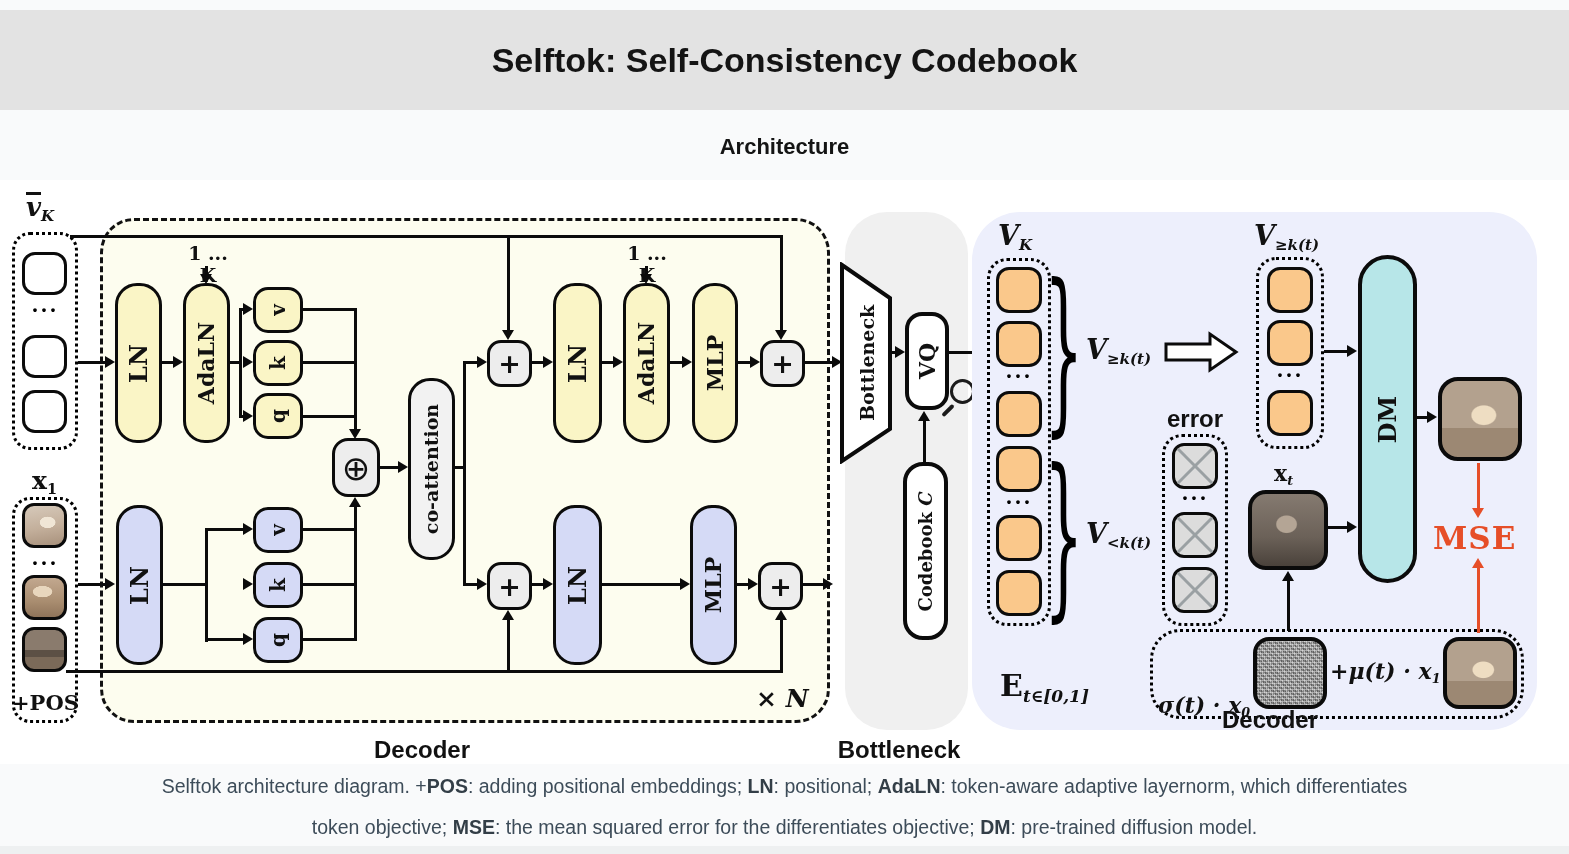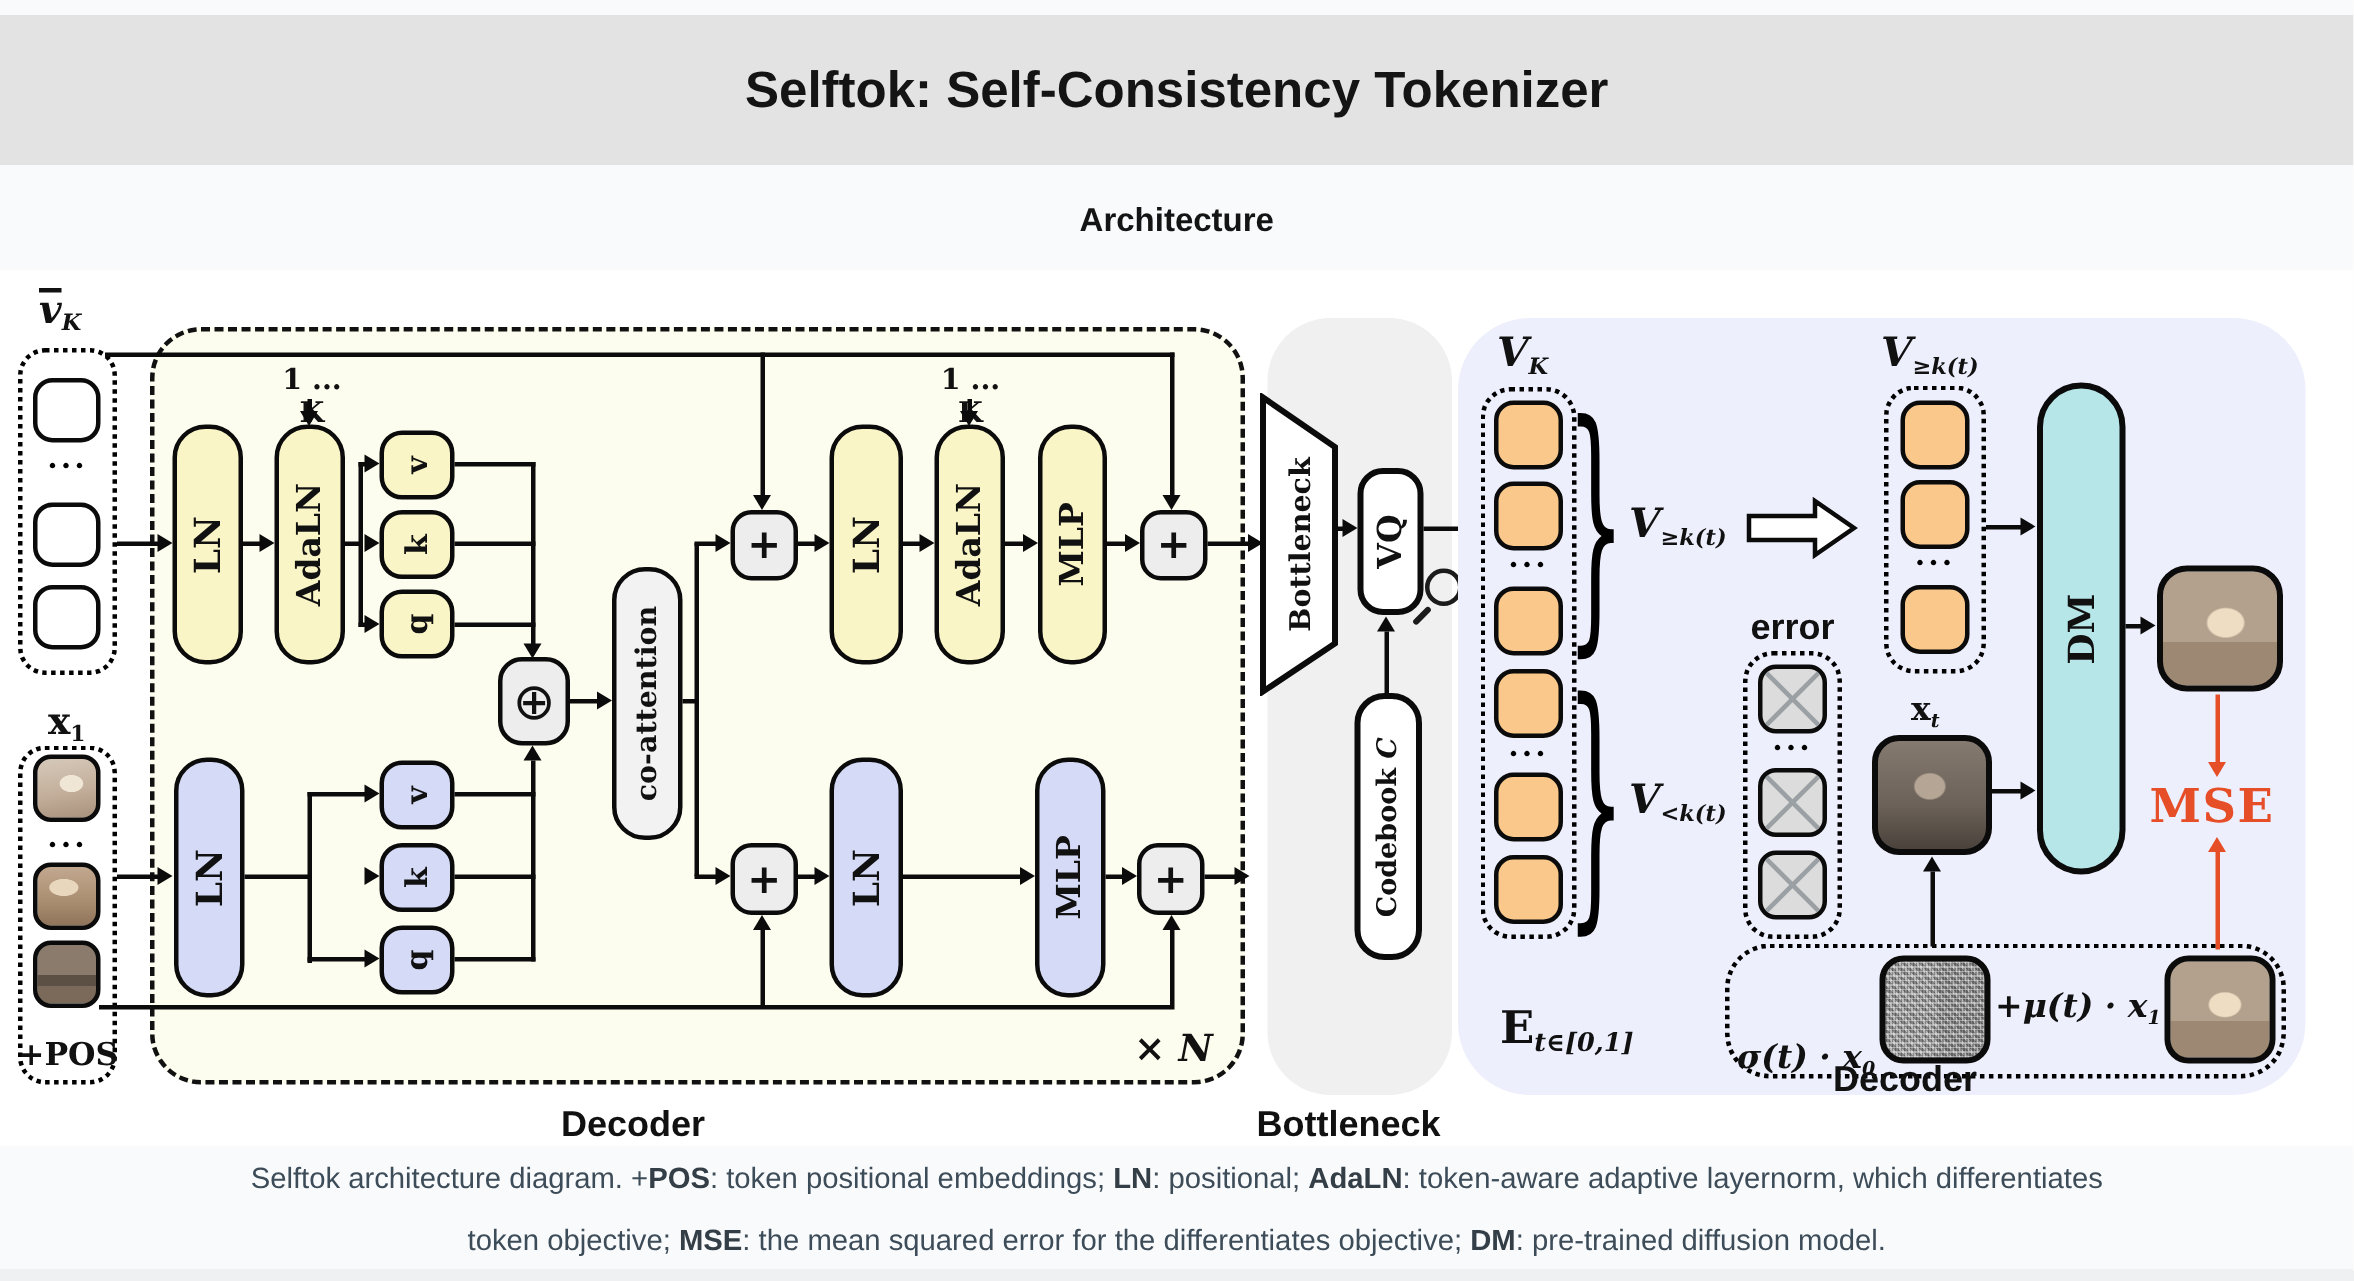--- a/index.html
+++ b/index.html
@@ -49,21 +49,21 @@
   .caption b{font-weight:700;color:#333e47;}
   .vlabel{position:absolute;font:700 27px "DejaVu Serif",serif;font-style:italic;color:#111;white-space:nowrap;}
   .vlabel .sub{font-size:15px;font-style:italic;}
 </style>
 </head>
 <body>
 
 <div id="page">
 
   <div class="abs" style="left:0;top:10px;width:1569px;height:100px;background:#e3e3e3;display:flex;align-items:center;justify-content:center;">
-    <div style="font:700 34px 'Liberation Sans',sans-serif;color:#141414;">Selftok: Self-Consistency Tokenizer</div>
+    <div style="font:700 34px 'Liberation Sans',sans-serif;color:#141414;">Selftok: Self-Consistency Codebook</div>
   </div>
   <div class="abs" style="left:0;top:134px;width:1569px;text-align:center;font:700 22px 'Liberation Sans',sans-serif;color:#141414;">Architecture</div>
 
   <div class="abs" style="left:0;top:180px;width:1569px;height:584px;background:#ffffff;"></div>
 
   <div class="dashbox" style="left:100px;top:218px;width:730px;height:505px;border-radius:34px;background:#fdfdef;"></div>
 
   <div class="vlabel" style="left:26px;top:192px;font-size:26px;">
     <span class="ovl">v</span><span class="sub">K</span>
   </div>
@@ -342,18 +342,18 @@
   </div>
   <div class="imgbox img-beach-dog" style="left:1443px;top:637px;width:74px;height:72px;border-radius:16px;"></div>
   <div class="vl" style="left:1287px;top:581px;height:50px;"></div>
   <div class="ah u" style="left:1282px;top:571px;"></div>
 
   <div class="seclabel" style="left:342px;top:736px;width:160px;">Decoder</div>
   <div class="seclabel" style="left:819px;top:736px;width:160px;">Bottleneck</div>
   <div class="seclabel" style="left:1190px;top:706px;width:160px;">Decoder</div>
 
   <div class="caption">
-    <span>Selftok architecture diagram. +</span><b>POS</b><span>: token positional embeddings; </span><b>LN</b><span>: positional; </span><b>AdaLN</b><span>: token-aware adaptive layernorm, which differentiates</span><br>
+    <span>Selftok architecture diagram. +</span><b>POS</b><span>: adding positional embeddings; </span><b>LN</b><span>: positional; </span><b>AdaLN</b><span>: token-aware adaptive layernorm, which differentiates</span><br>
     <span>token objective; </span><b>MSE</b><span>: the mean squared error for the differentiates objective; </span><b>DM</b><span>: pre-trained diffusion model.</span>
   </div>
 
   <div class="abs" style="left:0;top:846px;width:1569px;height:8px;background:#eef0f1;"></div>
 </div>
 
 </body></html>

